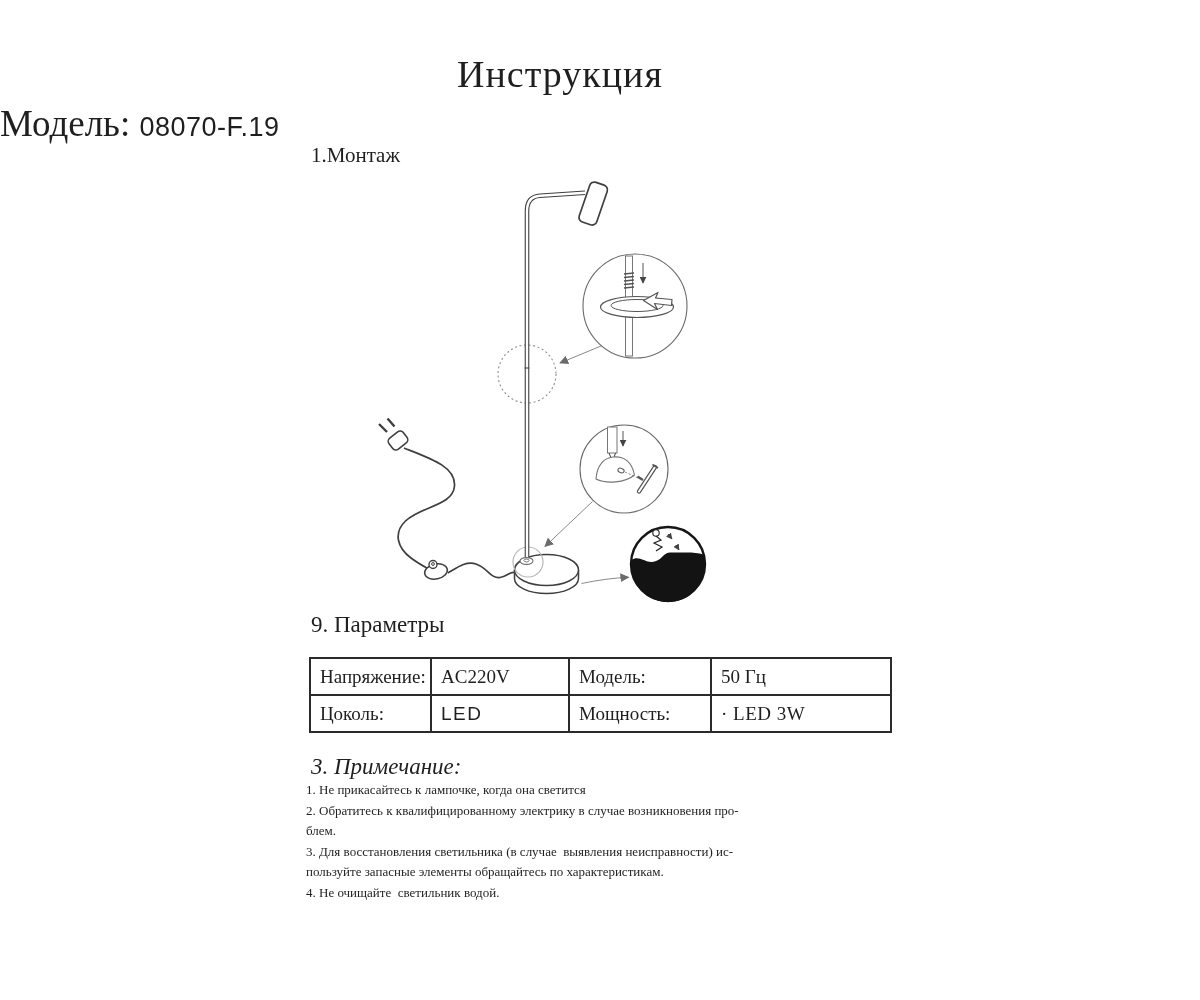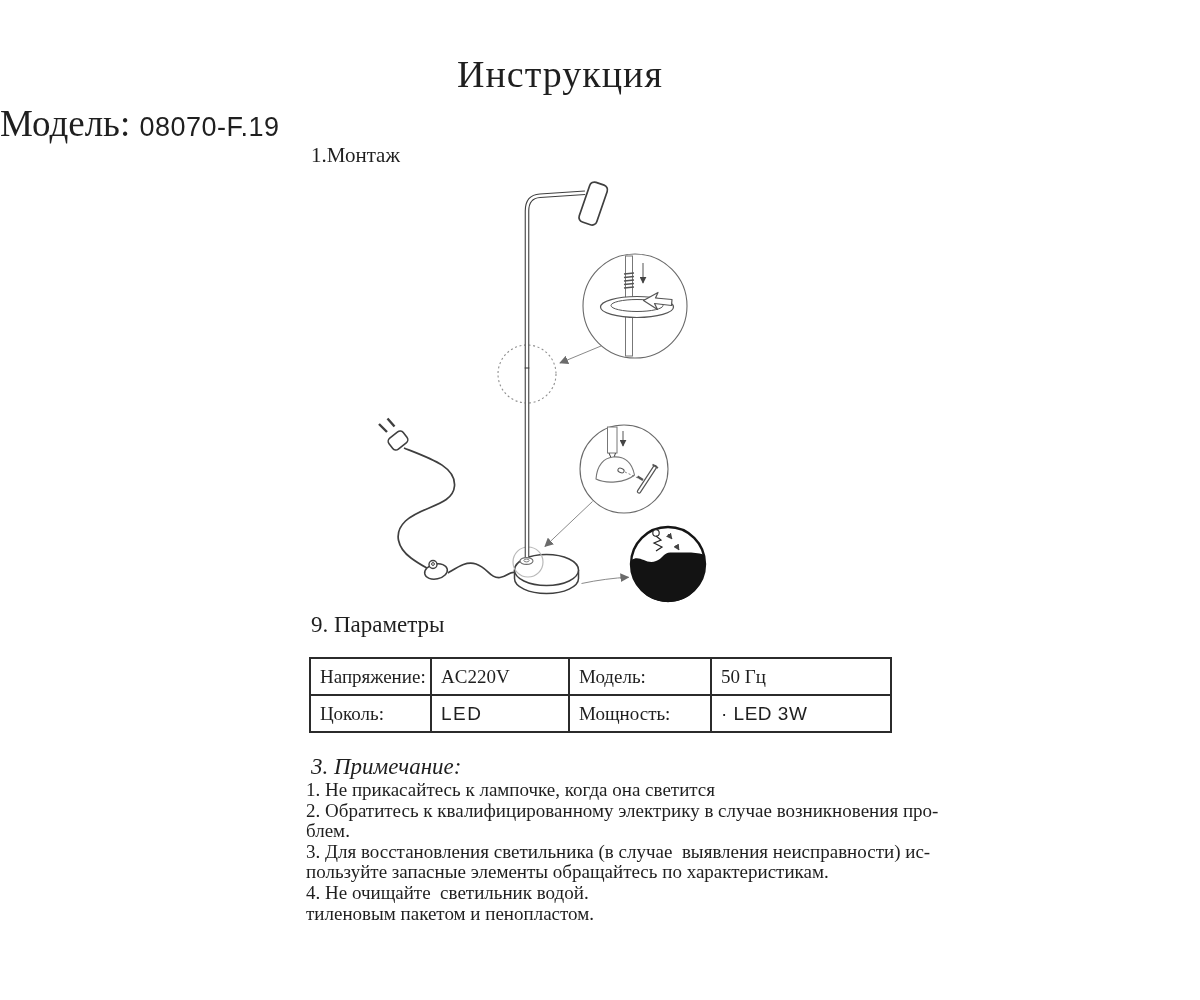--- a/index.html
+++ b/index.html
@@ -11,23 +11,23 @@
   .model-num{font-family:"Liberation Sans",sans-serif;font-size:27px;letter-spacing:.5px;}
   .sec-heading{position:absolute;left:304px;font-size:23px;margin-left:7px;}
   .sec-1{top:143px;font-size:21px;}
   .sec-2{top:612px;}
   .sec-3{top:754px;font-style:italic;}
   table.params{position:absolute;left:309px;top:657px;border-collapse:collapse;
                table-layout:fixed;width:581px;border-radius:27px;}
   table.params td{border:2px solid #2b2b2b;height:35px;padding:0 0 0 9px;
                   font-size:19px;vertical-align:middle;}
   td.sans-a{font-family:"Liberation Sans",sans-serif;font-size:17px;letter-spacing:1.5px;}
-  td.sans-b{font-family:Liberation Sans, sans-serif;font-size:15px;letter-spacing:.5px;margin-left:24px;}
+  td.sans-b{font-family:Liberation Serif, serif;font-size:15px;letter-spacing:.5px;margin-left:24px;}
   .notes{position:absolute;left:306px;top:780px;width:560px;}
-  .note-line{font-size:19px;line-height:20.6px;white-space:pre;}
+  .note-line{font-size:13px;line-height:20.6px;white-space:pre;}
   svg.diagram{position:absolute;left:368px;top:158px;}
   .ln{stroke:#3f3f3f;fill:none;}
 </style>
 </head>
 <body>
 
 <div class="page">
 
   <div class="doc-title">Инструкция</div>
 
@@ -157,16 +157,15 @@
 
   <div class="sec-heading sec-3">3. Примечание:</div>
 
   <div class="notes">
     <div class="note-line">1. Не прикасайтесь к лампочке, когда она светится</div>
     <div class="note-line">2. Обратитесь к квалифицированному электрику в случае возникновения про-</div>
     <div class="note-line">блем.</div>
     <div class="note-line">3. Для восстановления светильника (в случае  выявления неисправности) ис-</div>
     <div class="note-line">пользуйте запасные элементы обращайтесь по характеристикам.</div>
     <div class="note-line">4. Не очищайте  светильник водой.</div>
-    <div class="note-line">тиленовым пакетом и пенопластом.</div>
   </div>
 
 </div>
 
 </body></html>

